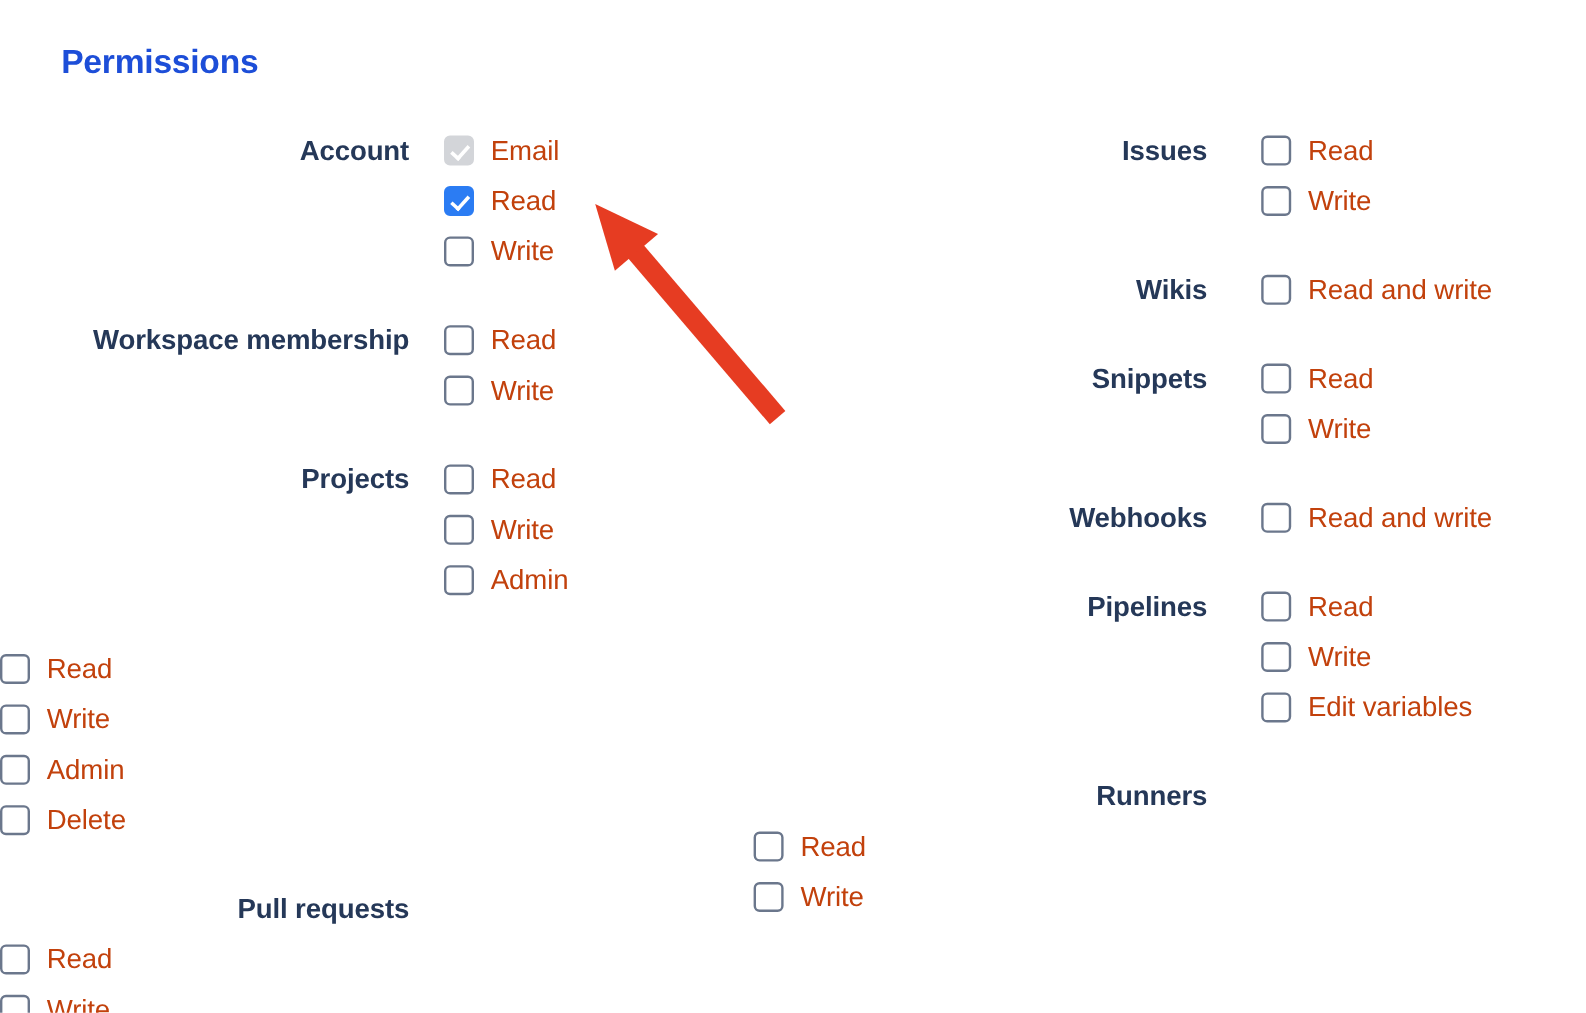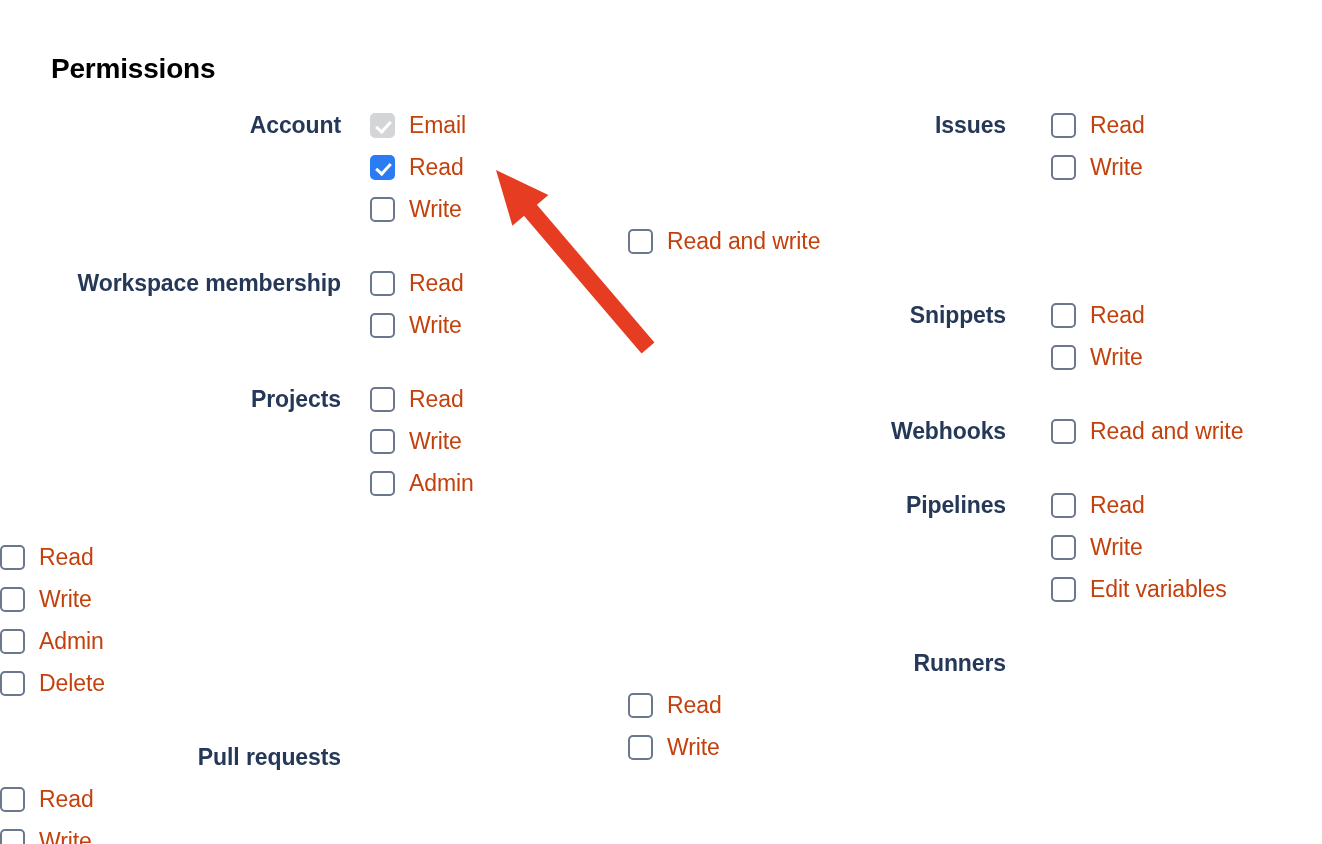--- a/index.html
+++ b/index.html
@@ -11,24 +11,24 @@
     width: 1322px;
     height: 844px;
     position: relative;
     font-family: "Liberation Sans", "DejaVu Sans", sans-serif;
     overflow: hidden;
   }
 
   .page-title {
     position: absolute;
     left: 51px;
-    top: 52px;
+    top: 35px;
     font-size: 28px;
     font-weight: bold;
-    color: #000000;
+    color: #1d4ed8;
     letter-spacing: -0.2px;
     line-height: 1.2;
   }
 
   .columns {
     position: absolute;
     left: 0;
     top: 104px;
     width: 1258px;
     display: flex;
@@ -223,20 +223,21 @@
             <span class="cb"></span>
             <span class="option-label">Read</span>
           </div>
           <div class="option-row">
             <span class="cb"></span>
             <span class="option-label">Write</span>
           </div>
         </div>
       </div>
       <div class="perm-group">
+        <div class="group-label">Wikis</div>
         <div class="options">
           <div class="option-row">
             <span class="cb"></span>
             <span class="option-label">Read and write</span>
           </div>
         </div>
       </div>
       <div class="perm-group">
         <div class="group-label">Snippets</div>
         <div class="options">

